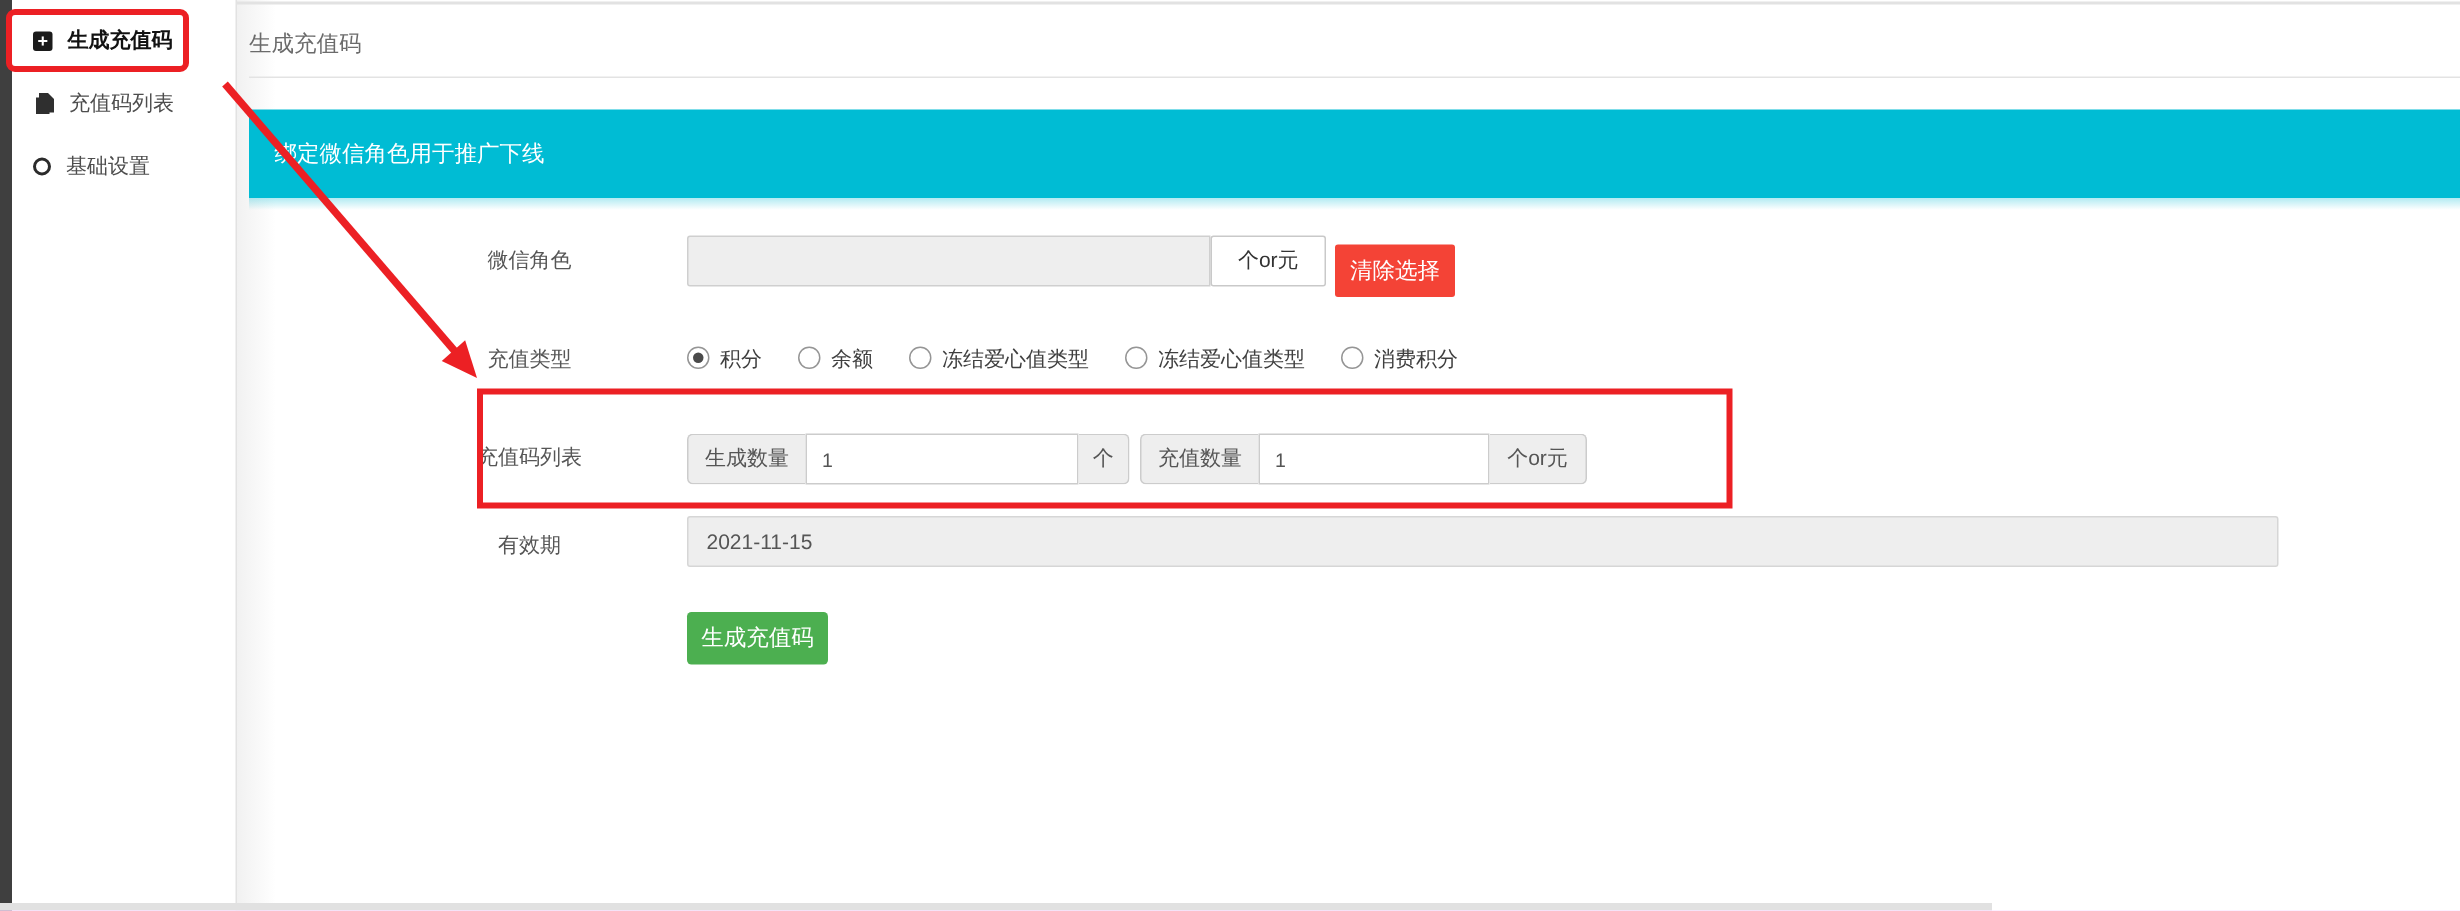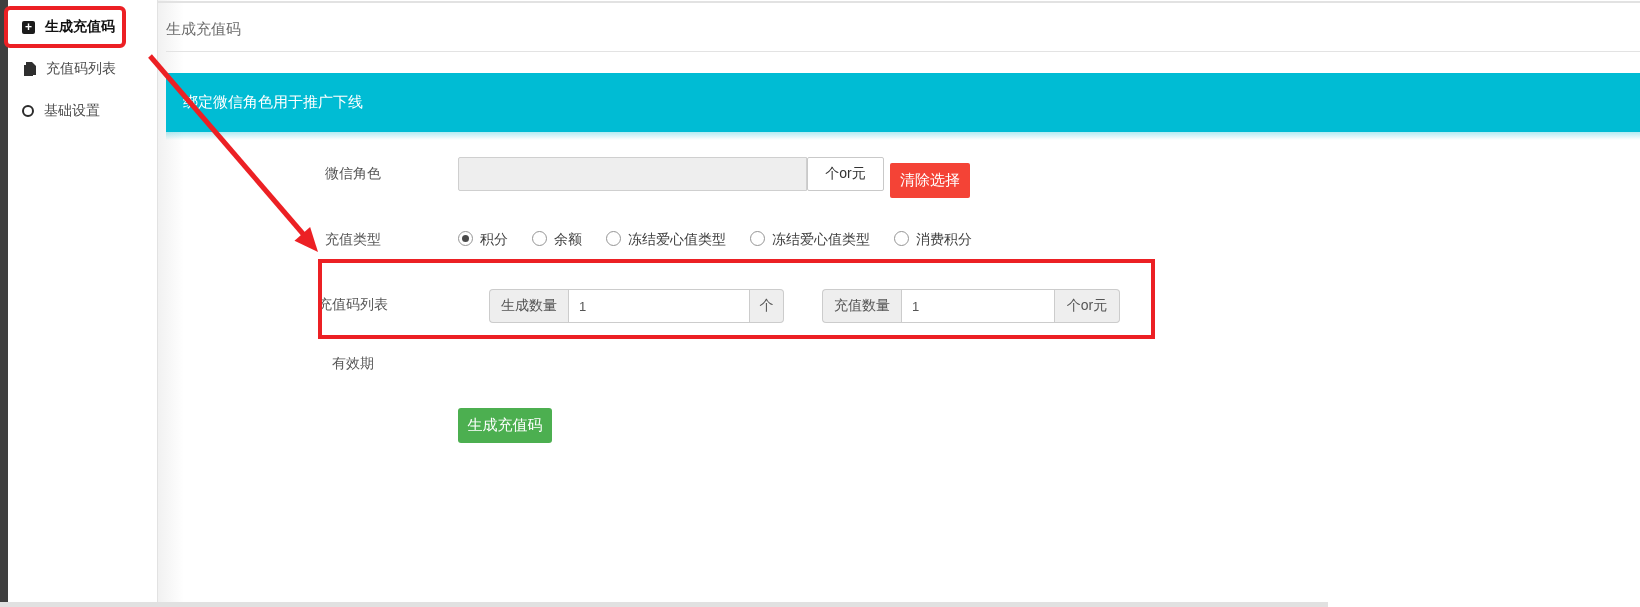--- a/index.html
+++ b/index.html
@@ -49,21 +49,21 @@
                font-family:"Liberation Sans", sans-serif; }
 
   .radio-row { position:absolute; left:300px; top:228px; height:24px;
                display:flex; align-items:center; gap:24px; font-size:14px; color:#3f3f3f; }
   .radio-opt { display:flex; align-items:flex-start; gap:7px; cursor:pointer; }
   .radio { width:15px; height:15px; border:1px solid #959595; border-radius:50%;
            display:flex; align-items:center; justify-content:center; background:#fff; }
   .radio.checked::after { content:""; width:7px; height:7px; background:#4a4a4a; border-radius:50%; }
 
   .group-row { position:absolute; left:300px; top:289px; display:flex; gap:7px; }
-  .igroup { display:flex; height:34px;margin-left:31px; }
+  .igroup { display:flex; height:34px; }
   .iaddon { background:#eee; border:1px solid #ccc; display:flex; align-items:center;
             justify-content:center; font-size:14px; color:#555; }
   .iaddon.lead { width:79px; border-radius:4px 0 0 4px; border-right:none; }
   .iaddon.tail { border-radius:0 4px 4px 0; border-left:none; }
   .tail.w-ge { width:34px; }
   .tail.w-geyuan { width:65px; }
   .ifield { border:1px solid #ccc; padding:0 10px; font-size:13px; color:#555; outline:none; }
   .ifield.w1 { width:182px; }
   .ifield.w2 { width:154px; }
 
@@ -158,20 +158,21 @@
         <span class="iaddon tail w-ge">个</span>
       </div>
       <div class="igroup">
         <span class="iaddon lead">充值数量</span>
         <input class="ifield w2" type="text" value="1" style="">
         <span class="iaddon tail w-geyuan">个or元</span>
       </div>
     </div>
 
     <div class="form-label" style="top:355px">有效期</div>
+    <input class="validity-input" type="text" readonly="" value="2021-11-15" style="">
 
     <button class="btn-submit" style="background-color: rgb(76, 175, 80);">生成充值码</button>
   </div>
 
   <div class="ann-box1" style="border-color: rgb(236, 32, 36);"></div>
   <div class="ann-box2" style="border-color: rgb(236, 32, 36);"></div>
   <svg class="ann-arrow" width="1640" height="607" viewBox="0 0 1640 607">
     <line x1="150" y1="56" x2="304" y2="235" stroke-width="5" stroke="#ec2024"></line>
     <polygon points="318,252 294.5,240.7 310.1,226.9" fill="#ec2024"></polygon>
   </svg>

